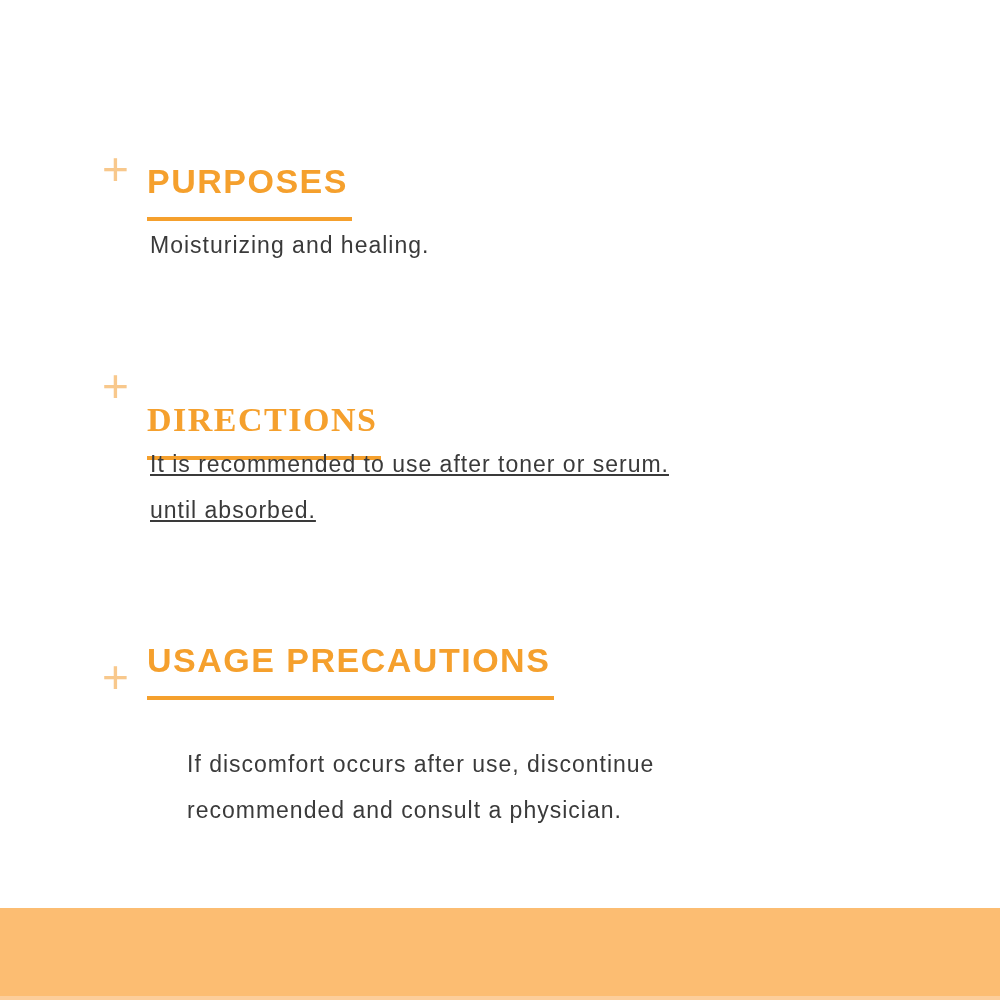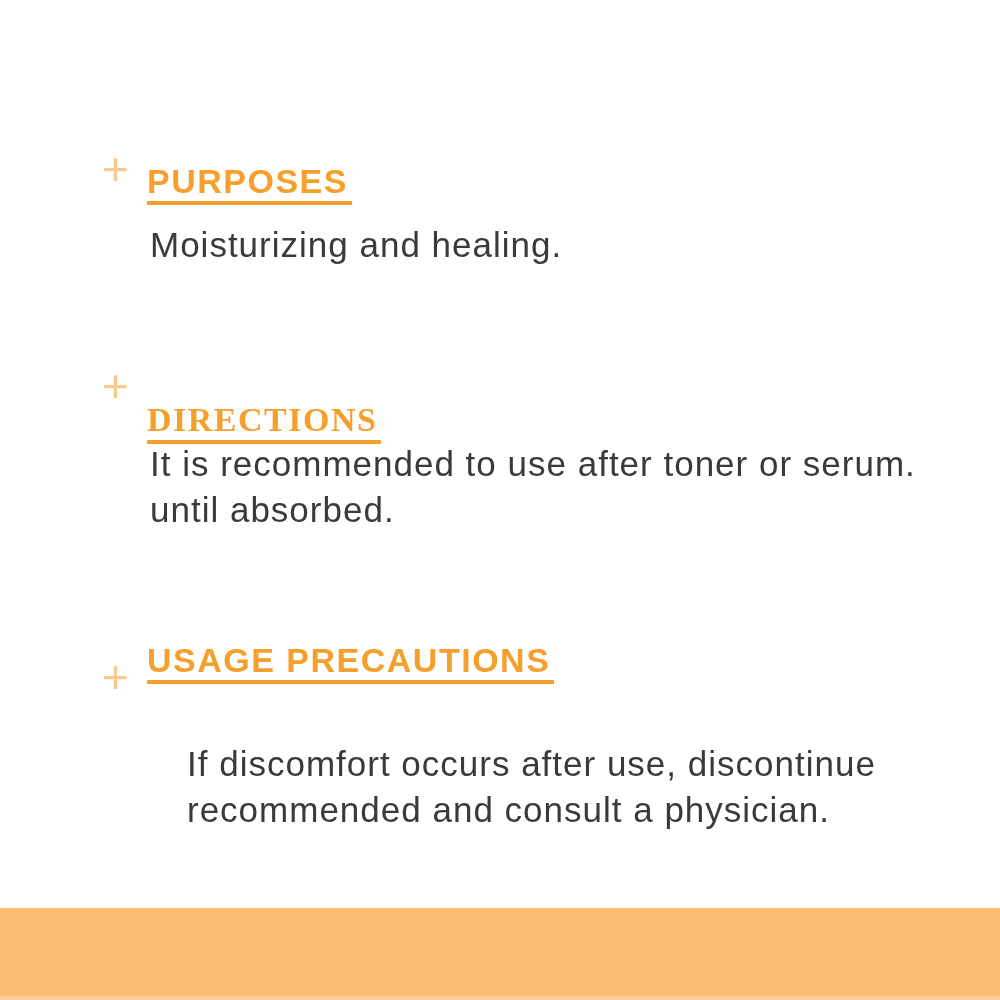--- a/index.html
+++ b/index.html
@@ -34,41 +34,41 @@
     left: 147px;
     top: 0;
     margin: 0;
     display: inline-block;
     font-size: 34px;
     line-height: 40px;
     font-weight: 700;
     letter-spacing: 1.5px;
     color: var(--accent-orange, #F5A02D);
     border-bottom: 4px solid var(--accent-orange, #F5A02D);
-    padding-bottom: 0;
+    padding-bottom: 16px;
     padding-right: 4px;
   }
   .section-body {
     position: absolute;
     left: 150px;
     top: 0;
     width: 800px;
-    font-size: 35px;
+    font-size: 23px;
     line-height: 46px;
     letter-spacing: 1px;
     color: var(--body-text, #3A3A3A);
   }
   
   .sec-purposes .plus-marker   { top: 146px; }
   .sec-purposes .section-title { top: 161px; }
   .sec-purposes .section-body  { top: 222px; }
 
   .sec-directions .plus-marker   { top: 363px; }
   .sec-directions .section-title { top: 400px; font-family: Liberation Serif, serif; }
-  .sec-directions .section-body  { top: 441px; }
+  .sec-directions .section-body  { top: 441px; text-decoration: underline; }
 
   .sec-precautions .plus-marker   { top: 654px; }
   .sec-precautions .section-title { top: 640px; }
   .sec-precautions .section-body  { top: 741px; margin-left: 37px; }
 
   .footer-band {
     position: absolute;
     left: 0;
     top: 908px;
     width: 1000px;

